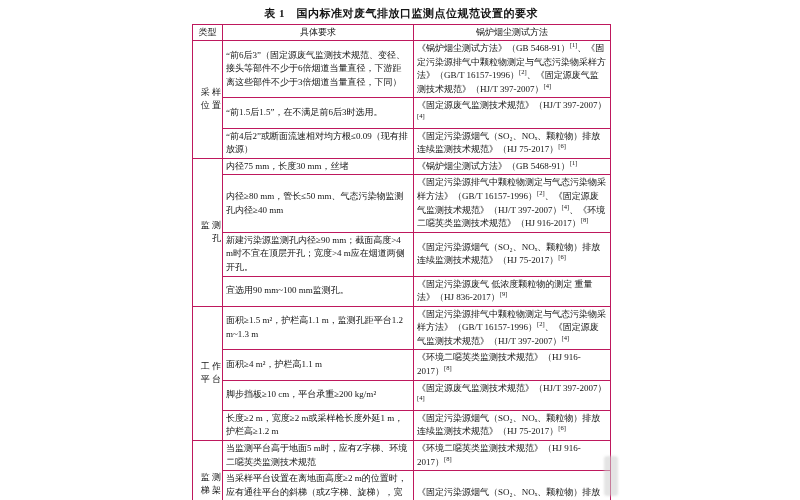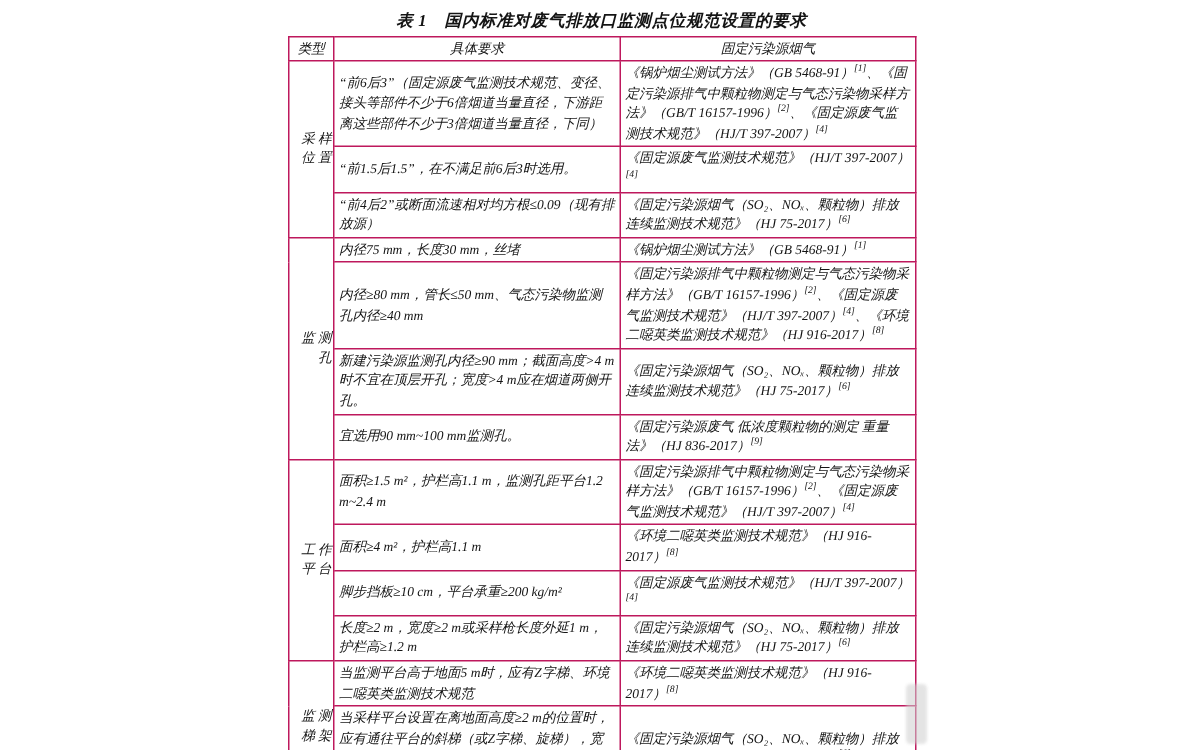--- a/index.html
+++ b/index.html
@@ -3,21 +3,21 @@
 <meta charset="utf-8">
 <style>
   * { margin: 0; padding: 0; box-sizing: border-box; }
   html, body {
     width: 800px; height: 500px;
     background: #ffffff;
     overflow: hidden;
     font-family: "Liberation Serif", "DejaVu Serif", serif;
     color: #141414;
   }
-  .page { position: relative; width: 800px; height: 500px; font-style: italic; }
+  .page { position: relative; width: 800px; height: 500px; }
   .doc-title {
     position: absolute;
     left: 192px; top: 6px; width: 418px;
     text-align: center;
     font-size: 11px;
     font-weight: bold;
     letter-spacing: 0.5px;
     white-space: nowrap;
   }
   table.spec-table {
@@ -72,21 +72,21 @@
   <table class="spec-table">
     <colgroup>
         <col class="c-type">
         <col class="c-req">
         <col class="c-std">
       </colgroup>
     <thead>
       <tr>
         <th>类型</th>
         <th>具体要求</th>
-        <th>固定污染源烟气</th>
+        <th>锅炉烟尘测试方法</th>
       </tr>
     </thead>
     <tbody>
 
       <tr>
         <td class="type-cell" rowspan="3">采 样
 位 置</td>
         <td class="req-cell">“前6后3”（固定源废气监测技术规范、变径、接头等部件不少于6倍烟道当量直径，下游距离这些部件不少于3倍烟道当量直径，下同）</td>
         <td class="std-cell">《锅炉烟尘测试方法》（GB 5468-91）<sup>[1]</sup>、《固定污染源排气中颗粒物测定与气态污染物采样方法》（GB/T 16157-1996）<sup>[2]</sup>、《固定源废气监测技术规范》（HJ/T 397-2007）<sup>[4]</sup></td>
       </tr>
@@ -114,21 +114,21 @@
         <td class="std-cell">《固定污染源烟气（SO₂、NOₓ、颗粒物）排放连续监测技术规范》（HJ 75-2017）<sup>[6]</sup></td>
       </tr>
       <tr>
         <td class="req-cell">宜选用90 mm~100 mm监测孔。</td>
         <td class="std-cell">《固定污染源废气  低浓度颗粒物的测定  重量法》（HJ 836-2017）<sup>[9]</sup></td>
       </tr>
 
       <tr>
         <td class="type-cell" rowspan="4">工 作
 平 台</td>
-        <td class="req-cell">面积≥1.5 m²，护栏高1.1 m，监测孔距平台1.2 m~2.4 m</td>
+        <td class="req-cell">面积≥1.5 m²，护栏高1.1 m，监测孔距平台1.2 m~1.3 m</td>
         <td class="std-cell">《固定污染源排气中颗粒物测定与气态污染物采样方法》（GB/T 16157-1996）<sup>[2]</sup>、《固定源废气监测技术规范》（HJ/T 397-2007）<sup>[4]</sup></td>
       </tr>
       <tr>
         <td class="req-cell">面积≥4 m²，护栏高1.1 m</td>
         <td class="std-cell">《环境二噁英类监测技术规范》（HJ 916-2017）<sup>[8]</sup></td>
       </tr>
       <tr>
         <td class="req-cell">脚步挡板≥10 cm，平台承重≥200 kg/m²</td>
         <td class="std-cell">《固定源废气监测技术规范》（HJ/T 397-2007）<sup>[4]</sup></td>
       </tr>

